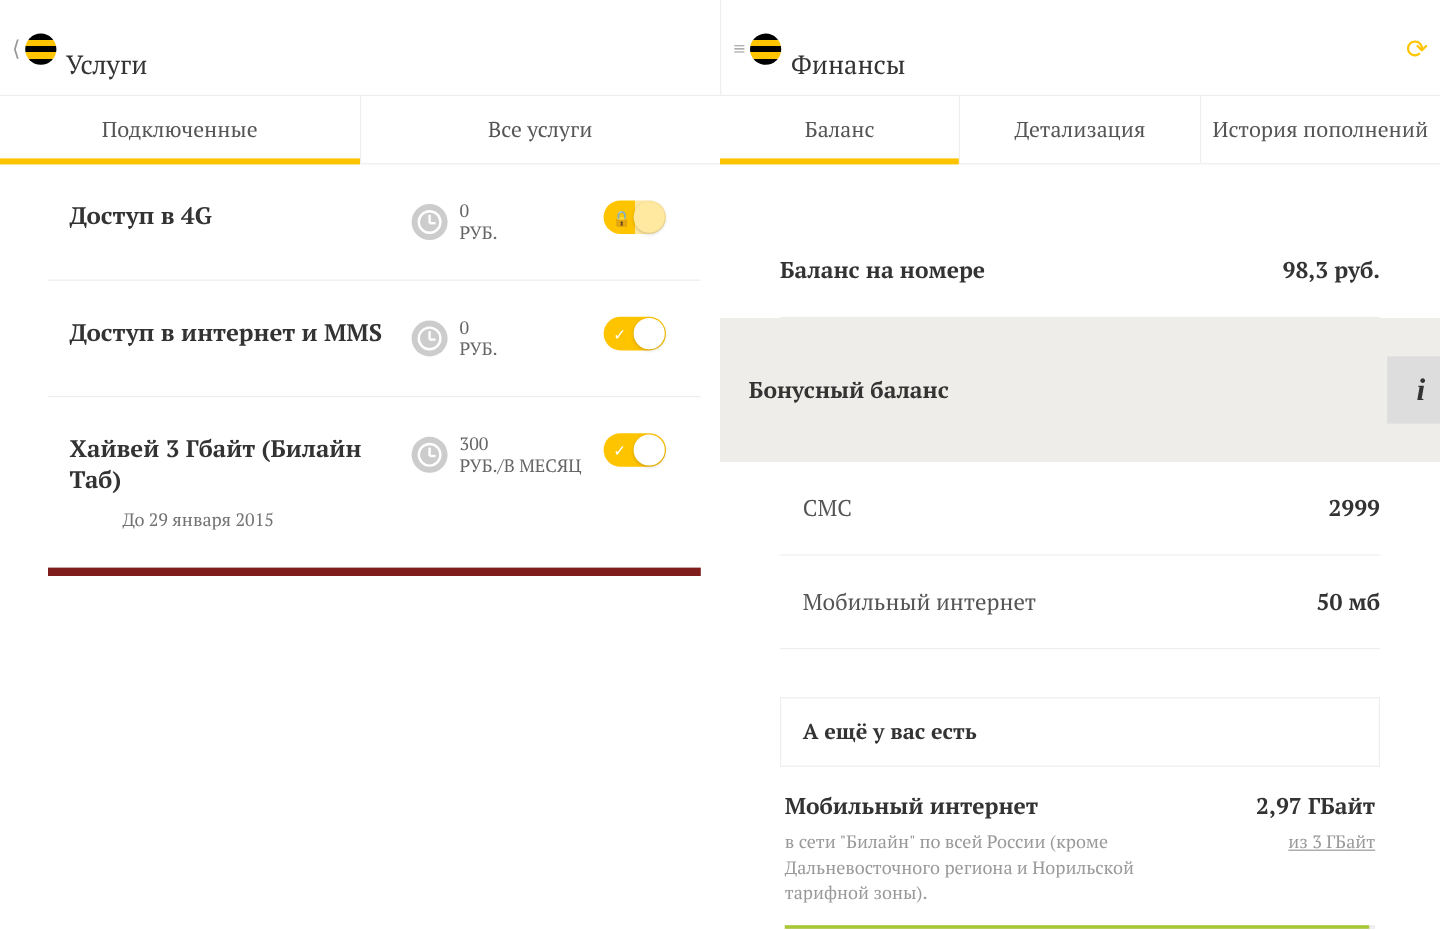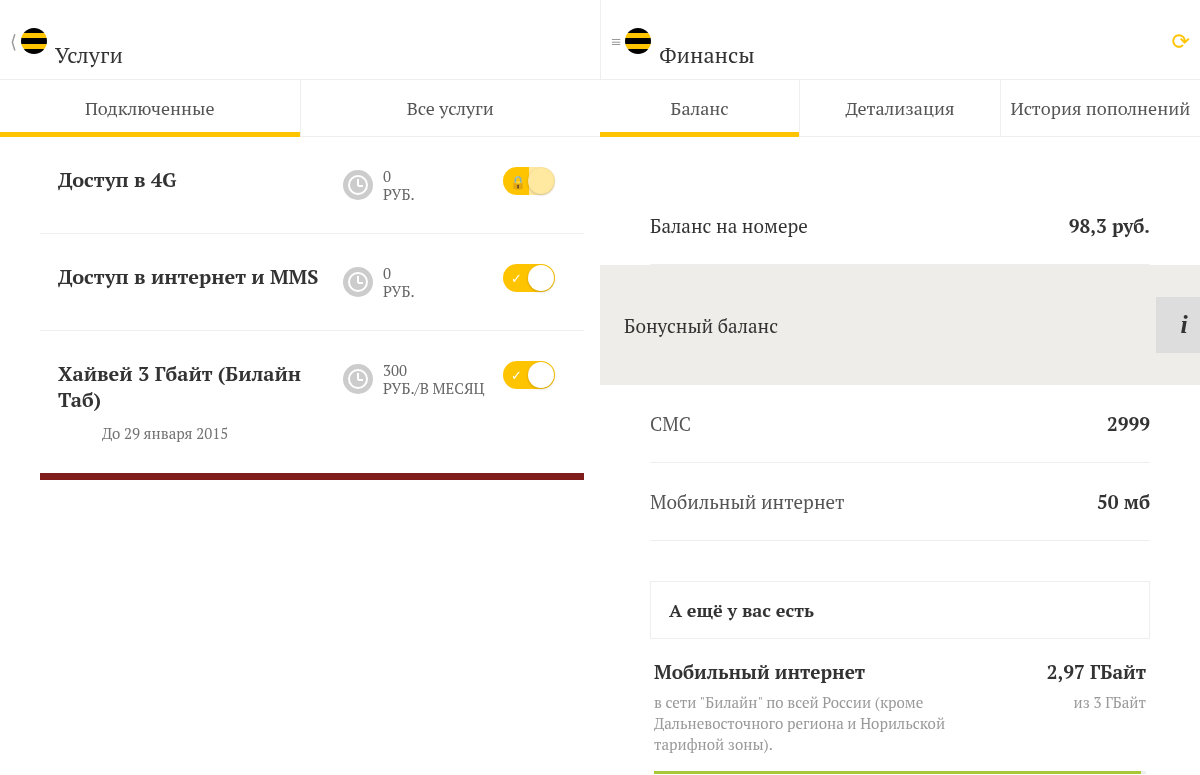--- a/index.html
+++ b/index.html
@@ -30,32 +30,32 @@
 .price-text { font-size: 15px; color: #666; line-height: 1.2; }
 .toggle { width: 52px; height: 28px; border-radius: 14px; background: #ffc400; position: relative; cursor: pointer; display: flex; align-items: center; }
 .toggle-knob { width: 26px; height: 26px; border-radius: 50%; background: #fff; position: absolute; right: 1px; top: 1px; box-shadow: 0 1px 3px rgba(0,0,0,0.2); }
 .toggle-knob.locked { background: #ffd966; right: auto; left: 1px; }
 .toggle .lock-ic { position: absolute; left: 7px; top: 6px; color: #fff; font-size: 13px; }
 .toggle .check-ic { position: absolute; left: 8px; top: 5px; color: #fff; font-size: 13px; }
 .toggle.locked-style { background: linear-gradient(to right, #ffc400 50%, #ffe8a0 50%); }
 .balance-list { padding: 50px 50px 0 50px; }
 .balance-row { display: flex; justify-content: space-between; align-items: center; padding: 26px 0; font-size: 19px; border-bottom: 1px solid #eee; }
 .balance-row.bonus { background: #eeede9; padding: 32px 24px; margin: 0 -50px; border-bottom: none; }
-.balance-label { color: #333; font-weight: normal; }
-.balance-label.light { font-weight: normal; color: #555; }
+.balance-label { color: #333; font-weight: bold; }
+.balance-label.light { font-weight: normal; color: #555; margin-left: 19px; }
 .balance-value { color: #333; font-weight: bold; }
 .info-badge { background: #ddd; width: 56px; height: 56px; display: flex; align-items: center; justify-content: center; font-family: Georgia, serif; font-style: italic; font-size: 26px; font-weight: bold; color: #333; margin-right: -36px; }
 .extra-section { margin-top: 40px; }
 .extra-header { border: 1px solid #eee; padding: 16px 18px; font-size: 18px; font-weight: bold; }
 .extra-body { padding: 20px 4px 16px; border-bottom: 1px solid #eee; }
 .extra-top { display: flex; justify-content: space-between; align-items: flex-start; }
 .extra-title { font-size: 19px; font-weight: bold; }
 .extra-amount { font-size: 19px; font-weight: bold; }
 .extra-desc { font-size: 15px; color: #999; margin-top: 8px; max-width: 340px; line-height: 1.4; }
-.extra-of { font-size: 15px; color: #999; text-align: left; margin-top: 8px; }
+.extra-of { font-size: 15px; color: #999; text-align: left; margin-top: 8px; text-decoration: underline; }
 .extra-desc-row { display: flex; justify-content: space-between; }
 .progress { height: 3px; background: #eee; margin-top: 16px; position: relative; }
 .progress-fill { height: 100%; width: 99%; background: #a8c838; }
 .extra-footer { font-size: 15px; color: #999; padding: 14px 4px; }
 </style>
 </head>
 <body>
 
 <div class="container">
 

